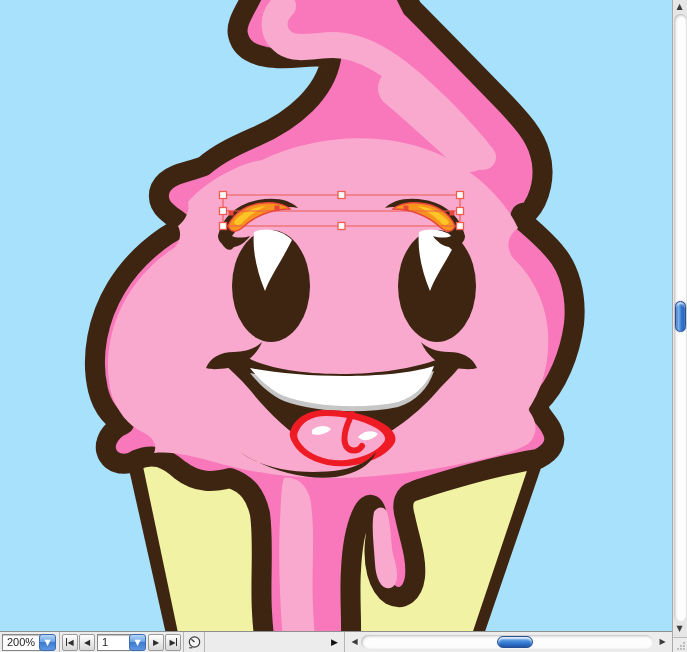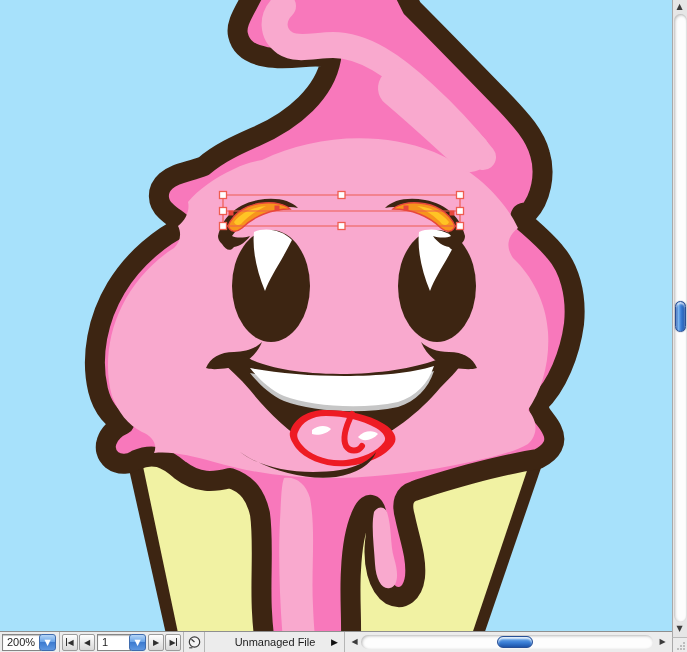--- a/index.html
+++ b/index.html
@@ -217,21 +217,20 @@
 
     <div class="sb-btn" style="left:185px;width:19px;border:none;background:none;">
       <svg width="15" height="15" viewBox="0 0 15 15" style="margin-top:1px">
         <circle cx="7.5" cy="7" r="5.2" fill="#f5f5f5" stroke="#3a3a3a" stroke-width="1.2"></circle>
         <line x1="7.5" y1="7" x2="4.4" y2="4.2" stroke="#3a3a3a" stroke-width="1.2"></line>
         <line x1="2.2" y1="12.8" x2="5.4" y2="12.8" stroke="#3a3a3a" stroke-width="1.1"></line>
       </svg>
     </div>
     <div class="sb-sep" style="left:204px;"></div>
 
-    <div id="sb-status">Unmanaged File</div>
     <div id="sb-status-arrow">▶</div>
     <div class="sb-sep" style="left:344px;"></div>
 
     <div id="hscroll">
       <div class="scroll-arrow" id="hs-left">◀</div>
       <div class="htrack"></div>
       <div id="hs-thumb" style="left: 151px; width: 36px;"></div>
       <div class="scroll-arrow" id="hs-right">▶</div>
     </div>
   </div>

